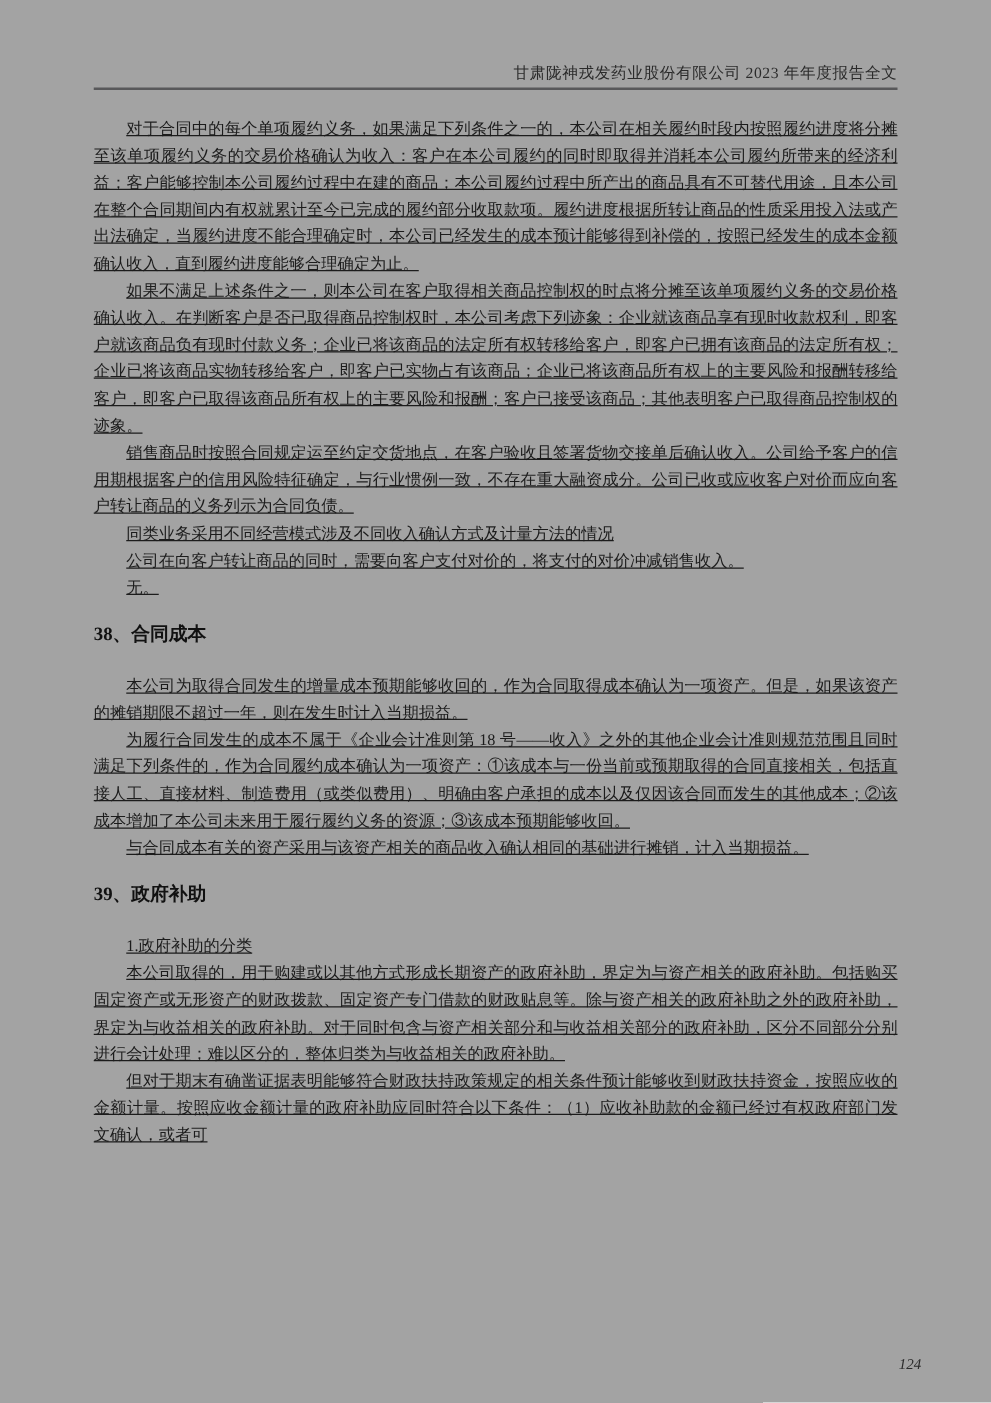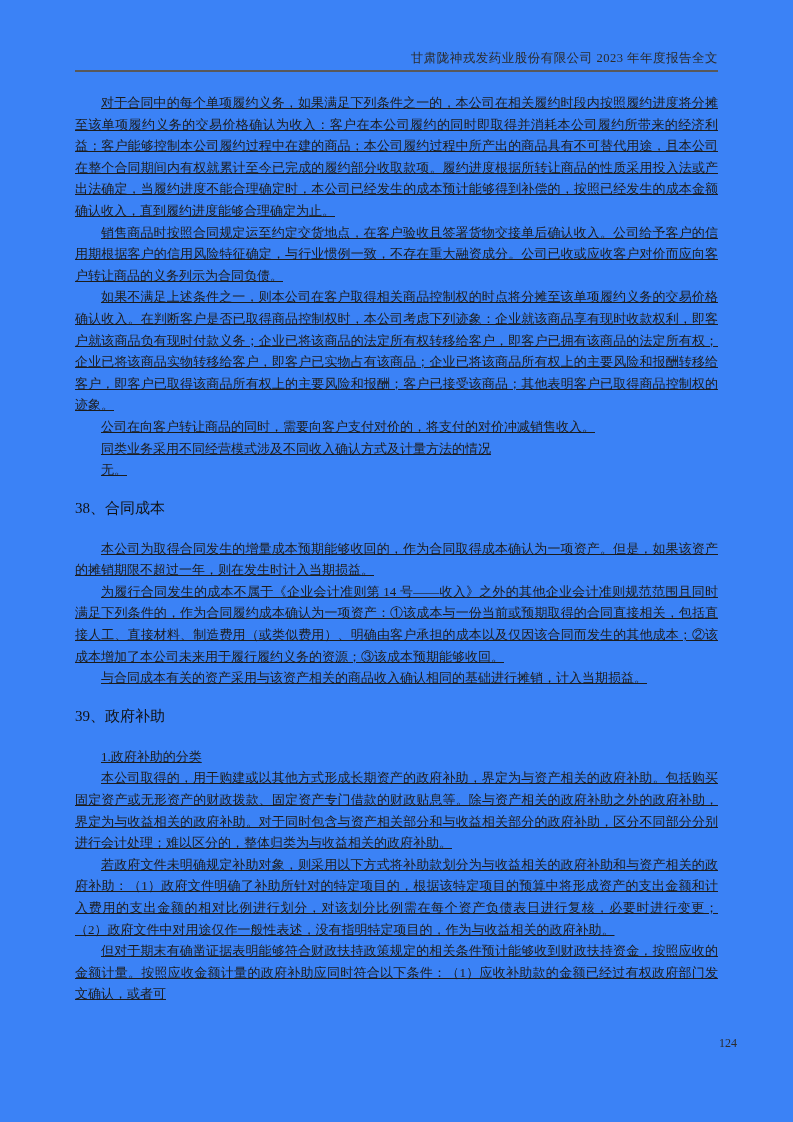--- a/index.html
+++ b/index.html
@@ -2,21 +2,21 @@
 <html lang="zh"><head>
 <meta charset="utf-8">
 <style>
   * { margin: 0; padding: 0; box-sizing: border-box; }
   html, body { background: #ffffff; }
   .page {
     position: relative;
     width: 793px;
     height: 1122px;
     margin: 0 auto;
-    background: #3b82f6;
+    background: #a3a3a3;
     overflow: hidden;
     font-family: "Liberation Serif", "DejaVu Serif", serif;
     color: #1c1c1c;
   }
   .page-header {
     margin: 0 75px;
     padding-top: 50px;
     padding-bottom: 3px;
     border-bottom: 2px solid #58585a;
     text-align: right;
@@ -30,57 +30,57 @@
     line-height: 21.6px;
     text-align: justify;
   }
   .para {
     text-indent: 2em;
     margin: 0;
     text-decoration: underline;
   }
   .sec-heading {
     font-size: 15px;
-    font-weight: normal;
+    font-weight: bold;
     line-height: 20px;
     margin: 17px 0 20px 0;
     text-align: left;
     text-indent: 0;
     color: #111111;
   }
   .page-footer {
     position: absolute;
     right: 56px;
-    top: 1036px;
+    top: 1084px;
     font-size: 12px;
     color: #2b2b2b;
+    font-style: italic;
   }
 </style>
 </head>
 <body>
 
 <div class="page">
   <div class="page-header">
     <span>甘肃陇神戎发药业股份有限公司 2023 年年度报告全文</span>
   </div>
 
   <div class="doc-body">
       <p class="para">对于合同中的每个单项履约义务，如果满足下列条件之一的，本公司在相关履约时段内按照履约进度将分摊至该单项履约义务的交易价格确认为收入：客户在本公司履约的同时即取得并消耗本公司履约所带来的经济利益；客户能够控制本公司履约过程中在建的商品；本公司履约过程中所产出的商品具有不可替代用途，且本公司在整个合同期间内有权就累计至今已完成的履约部分收取款项。履约进度根据所转让商品的性质采用投入法或产出法确定，当履约进度不能合理确定时，本公司已经发生的成本预计能够得到补偿的，按照已经发生的成本金额确认收入，直到履约进度能够合理确定为止。</p>
+      <p class="para">如果不满足上述条件之一，则本公司在客户取得相关商品控制权的时点将分摊至该单项履约义务的交易价格确认收入。在判断客户是否已取得商品控制权时，本公司考虑下列迹象：企业就该商品享有现时收款权利，即客户就该商品负有现时付款义务；企业已将该商品的法定所有权转移给客户，即客户已拥有该商品的法定所有权；企业已将该商品实物转移给客户，即客户已实物占有该商品；企业已将该商品所有权上的主要风险和报酬转移给客户，即客户已取得该商品所有权上的主要风险和报酬；客户已接受该商品；其他表明客户已取得商品控制权的迹象。</p>
       <p class="para">销售商品时按照合同规定运至约定交货地点，在客户验收且签署货物交接单后确认收入。公司给予客户的信用期根据客户的信用风险特征确定，与行业惯例一致，不存在重大融资成分。公司已收或应收客户对价而应向客户转让商品的义务列示为合同负债。</p>
-      <p class="para">如果不满足上述条件之一，则本公司在客户取得相关商品控制权的时点将分摊至该单项履约义务的交易价格确认收入。在判断客户是否已取得商品控制权时，本公司考虑下列迹象：企业就该商品享有现时收款权利，即客户就该商品负有现时付款义务；企业已将该商品的法定所有权转移给客户，即客户已拥有该商品的法定所有权；企业已将该商品实物转移给客户，即客户已实物占有该商品；企业已将该商品所有权上的主要风险和报酬转移给客户，即客户已取得该商品所有权上的主要风险和报酬；客户已接受该商品；其他表明客户已取得商品控制权的迹象。</p>
+      <p class="para">同类业务采用不同经营模式涉及不同收入确认方式及计量方法的情况</p>
       <p class="para">公司在向客户转让商品的同时，需要向客户支付对价的，将支付的对价冲减销售收入。</p>
-      <p class="para">同类业务采用不同经营模式涉及不同收入确认方式及计量方法的情况</p>
       <p class="para">无。</p>
       <h2 class="sec-heading">38、合同成本</h2>
       <p class="para">本公司为取得合同发生的增量成本预期能够收回的，作为合同取得成本确认为一项资产。但是，如果该资产的摊销期限不超过一年，则在发生时计入当期损益。</p>
-      <p class="para">为履行合同发生的成本不属于《企业会计准则第 14 号——收入》之外的其他企业会计准则规范范围且同时满足下列条件的，作为合同履约成本确认为一项资产：①该成本与一份当前或预期取得的合同直接相关，包括直接人工、直接材料、制造费用（或类似费用）、明确由客户承担的成本以及仅因该合同而发生的其他成本；②该成本增加了本公司未来用于履行履约义务的资源；③该成本预期能够收回。</p>
+      <p class="para">为履行合同发生的成本不属于《企业会计准则第 18 号——收入》之外的其他企业会计准则规范范围且同时满足下列条件的，作为合同履约成本确认为一项资产：①该成本与一份当前或预期取得的合同直接相关，包括直接人工、直接材料、制造费用（或类似费用）、明确由客户承担的成本以及仅因该合同而发生的其他成本；②该成本增加了本公司未来用于履行履约义务的资源；③该成本预期能够收回。</p>
       <p class="para">与合同成本有关的资产采用与该资产相关的商品收入确认相同的基础进行摊销，计入当期损益。</p>
       <h2 class="sec-heading">39、政府补助</h2>
       <p class="para">1.政府补助的分类</p>
       <p class="para">本公司取得的，用于购建或以其他方式形成长期资产的政府补助，界定为与资产相关的政府补助。包括购买固定资产或无形资产的财政拨款、固定资产专门借款的财政贴息等。除与资产相关的政府补助之外的政府补助，界定为与收益相关的政府补助。对于同时包含与资产相关部分和与收益相关部分的政府补助，区分不同部分分别进行会计处理；难以区分的，整体归类为与收益相关的政府补助。</p>
-      <p class="para">若政府文件未明确规定补助对象，则采用以下方式将补助款划分为与收益相关的政府补助和与资产相关的政府补助：（1）政府文件明确了补助所针对的特定项目的，根据该特定项目的预算中将形成资产的支出金额和计入费用的支出金额的相对比例进行划分，对该划分比例需在每个资产负债表日进行复核，必要时进行变更；（2）政府文件中对用途仅作一般性表述，没有指明特定项目的，作为与收益相关的政府补助。</p>
       <p class="para">但对于期末有确凿证据表明能够符合财政扶持政策规定的相关条件预计能够收到财政扶持资金，按照应收的金额计量。按照应收金额计量的政府补助应同时符合以下条件：（1）应收补助款的金额已经过有权政府部门发文确认，或者可</p>
     </div>
 
   <div class="page-footer">
     <span>124</span>
   </div>
 </div>
 
 </body></html>

